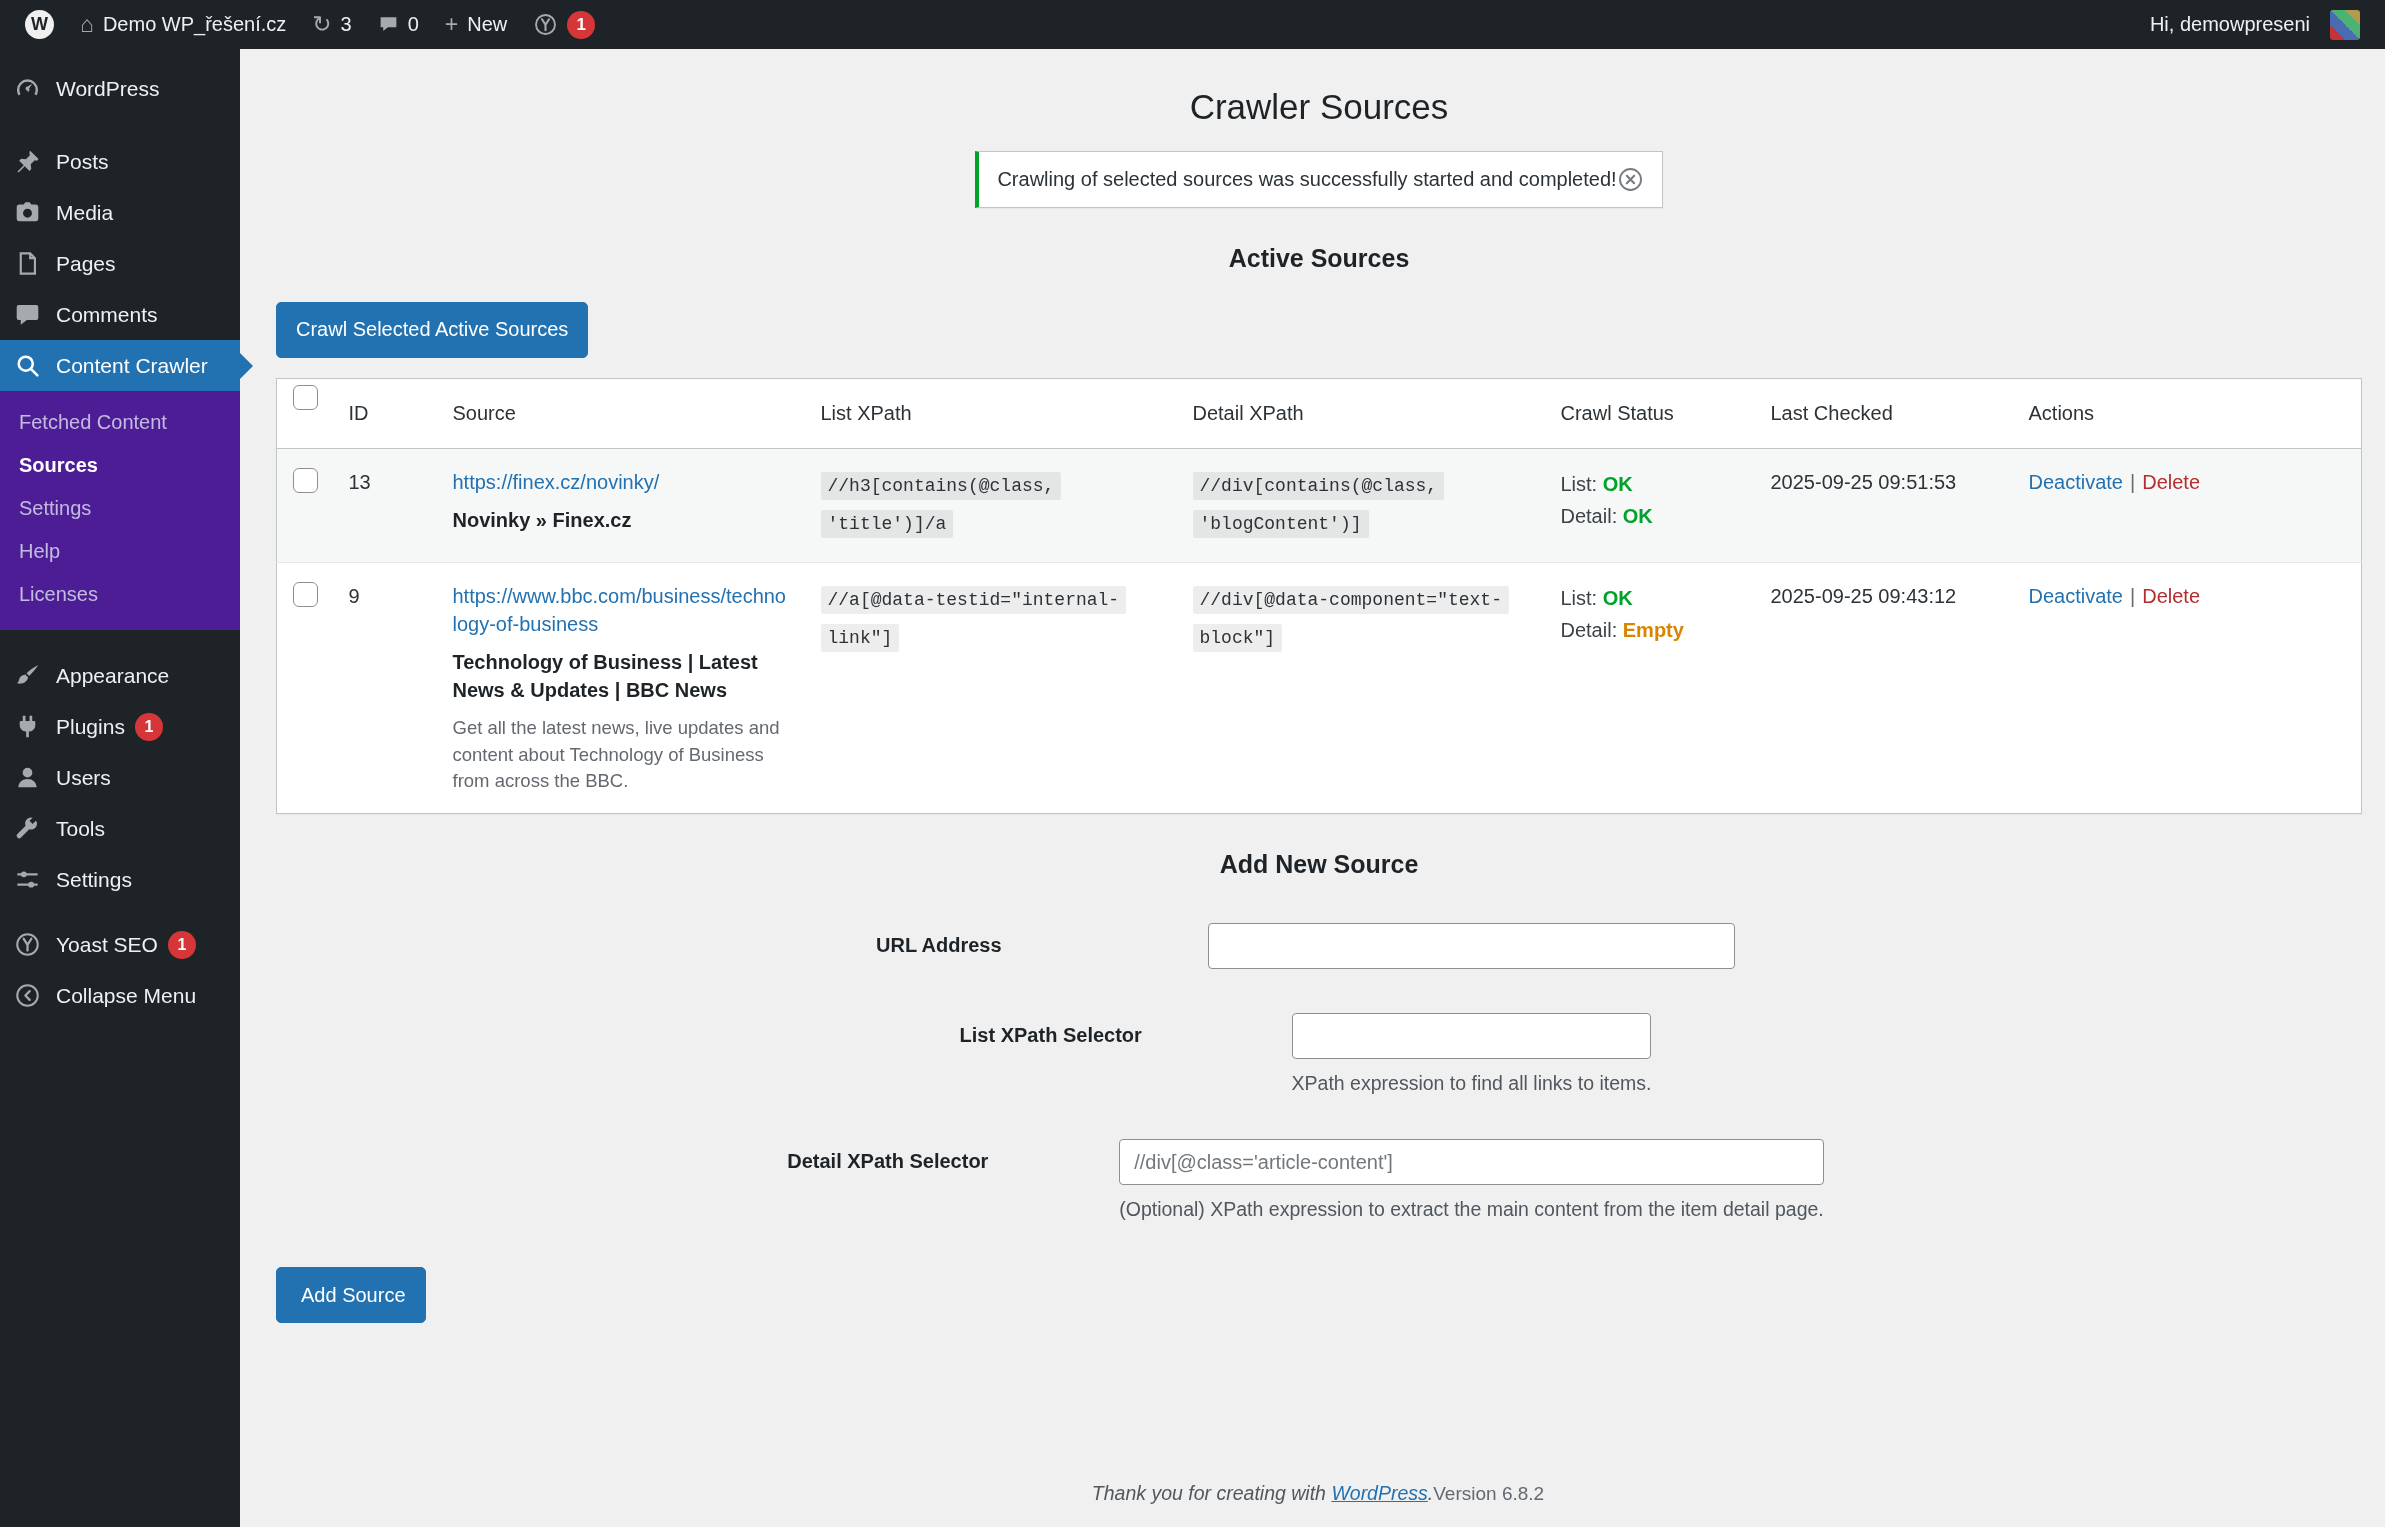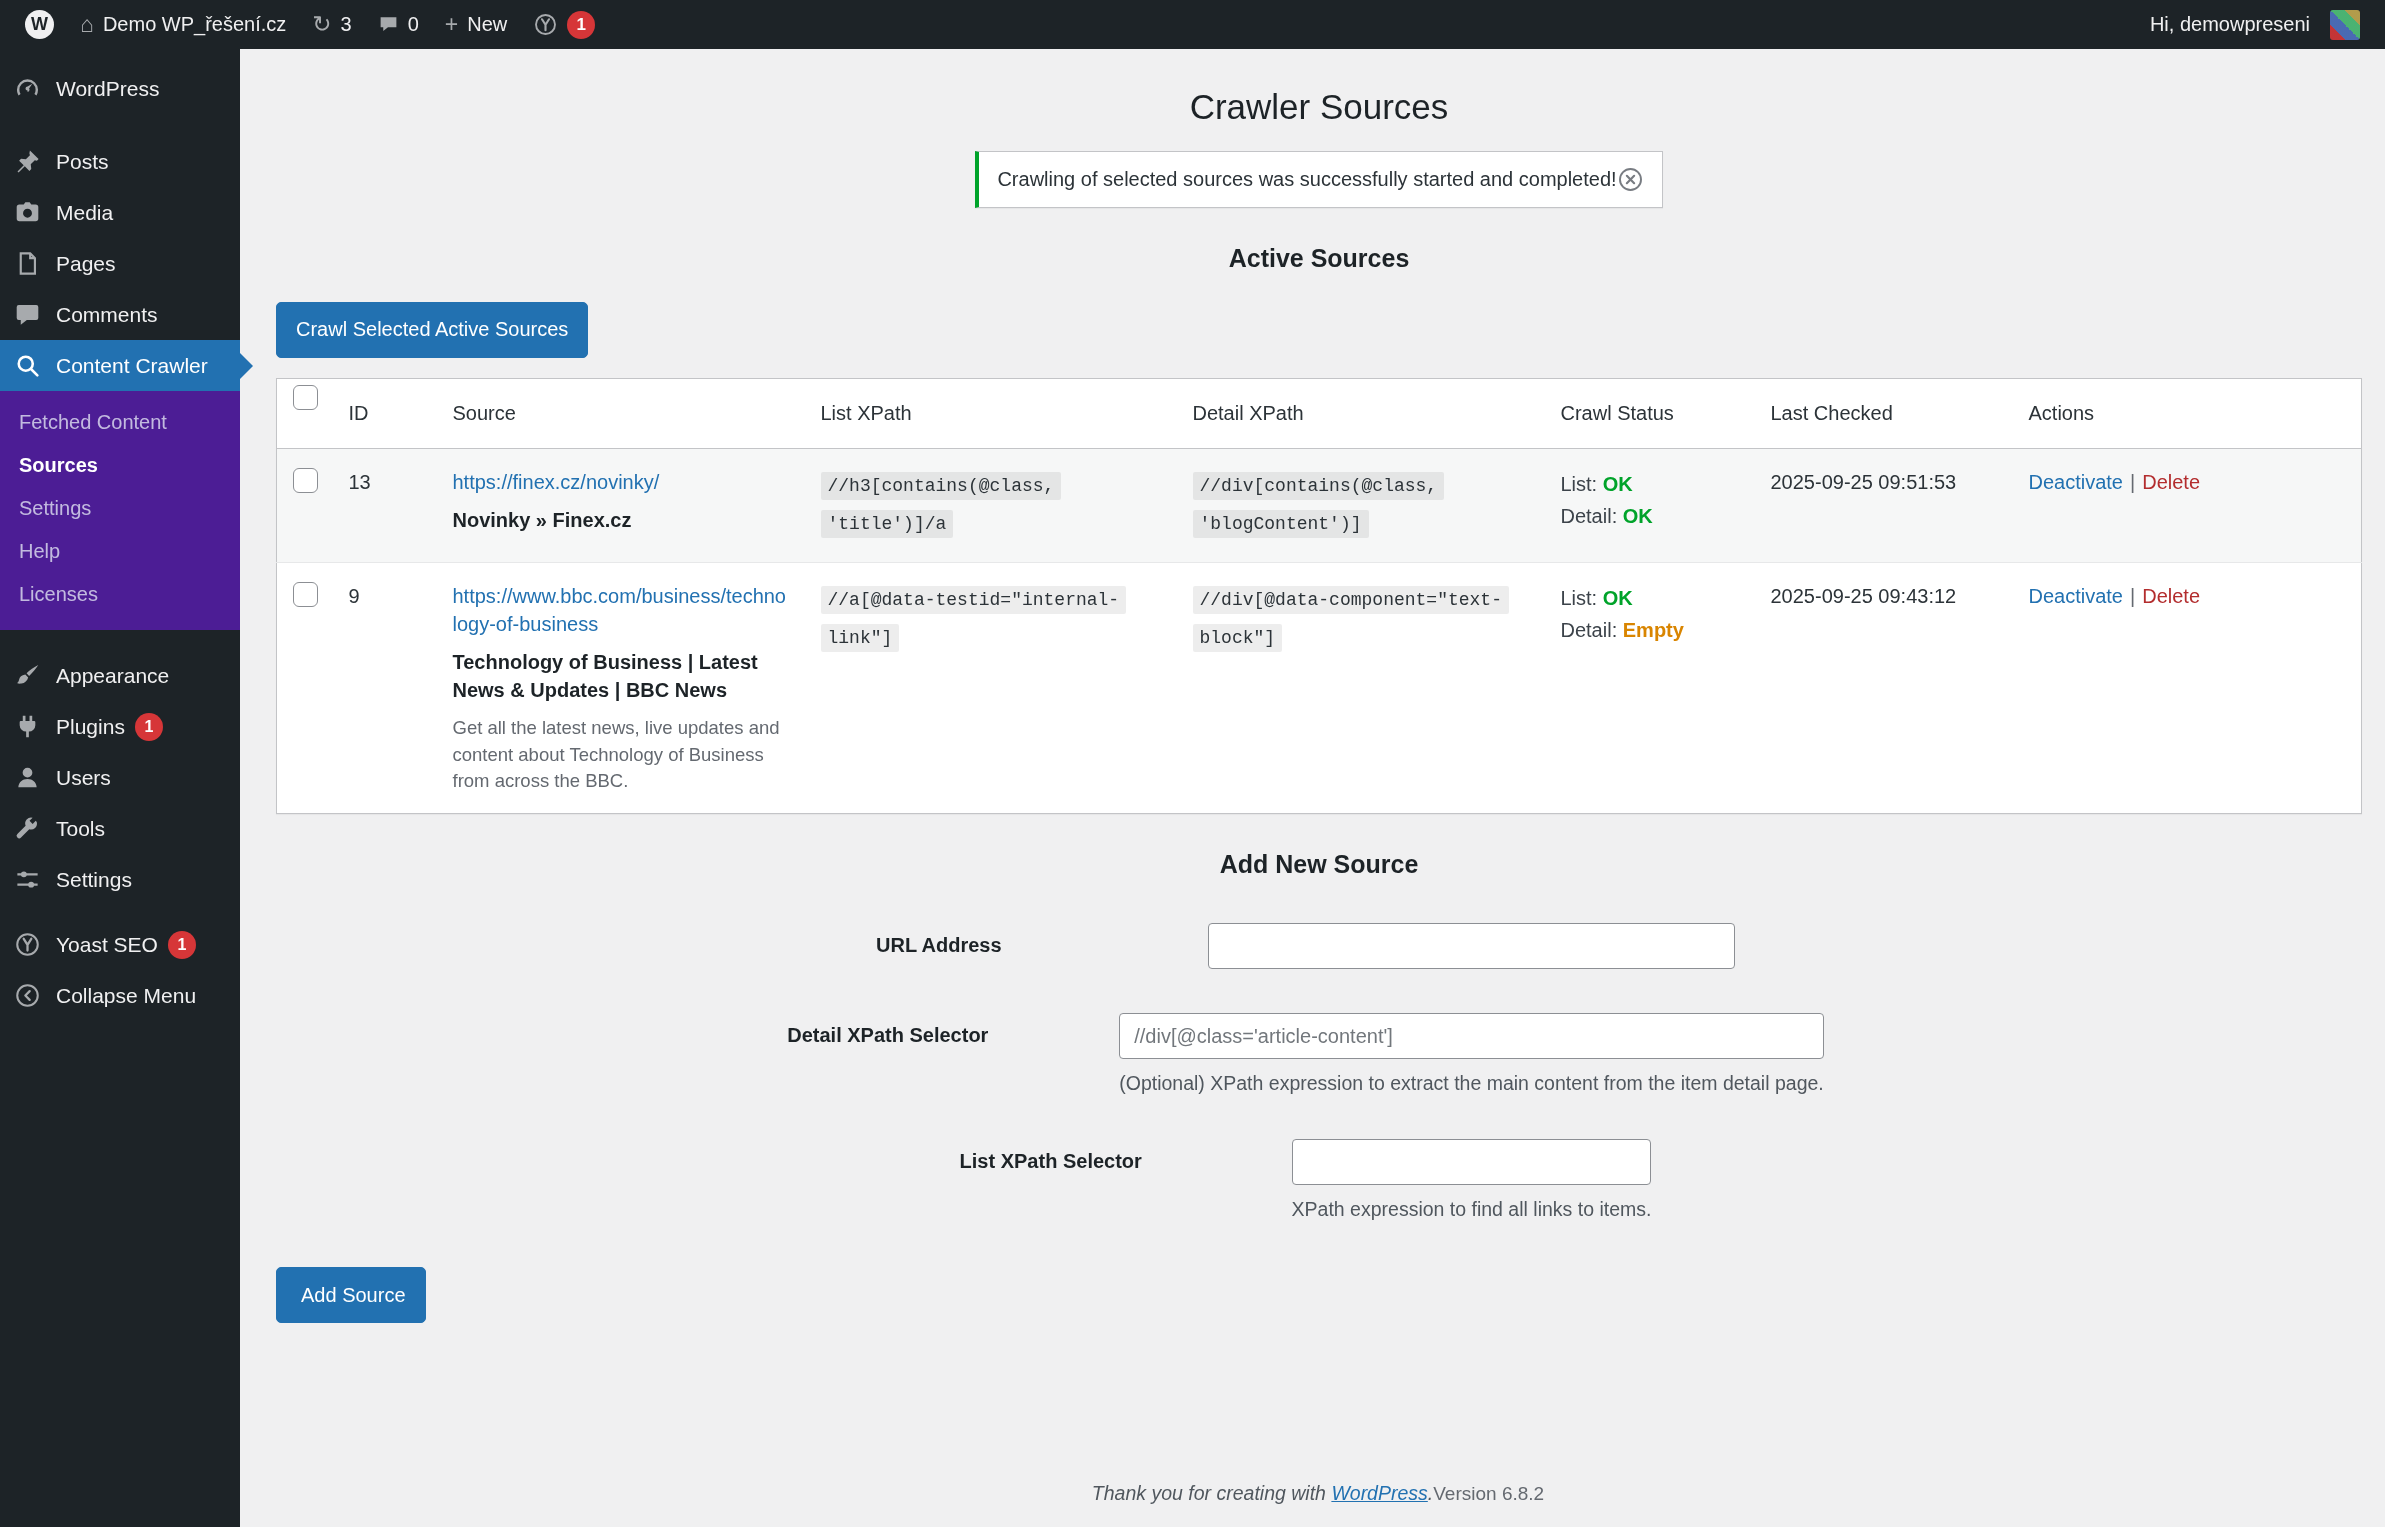--- a/index.html
+++ b/index.html
@@ -427,35 +427,35 @@
     <h2 class="section-heading">Add New Source</h2>
 
     <div class="form-row">
       <label class="form-label">URL Address</label>
       <div class="form-field">
         <input type="text" class="input-url" style="">
       </div>
     </div>
 
     <div class="form-row">
+      <label class="form-label">List XPath Selector</label>
+      <div class="form-field">
+        <input type="text" class="input-wide" style="">
+        <p class="help">XPath expression to find all links to items.</p>
+      </div>
+    </div>
+
+    <div class="form-row">
       <label class="form-label">Detail XPath Selector</label>
       <div class="form-field">
         <input type="text" class="input-wide" placeholder="//div[@class='article-content']" style="">
         <p class="help">(Optional) XPath expression to extract the main content from the item detail page.</p>
       </div>
     </div>
 
-    <div class="form-row">
-      <label class="form-label">List XPath Selector</label>
-      <div class="form-field">
-        <input type="text" class="input-wide" style="">
-        <p class="help">XPath expression to find all links to items.</p>
-      </div>
-    </div>
-
     <button class="button-primary add-source-btn">Add Source</button>
 
     <footer class="footer">
       <div class="footer-left"><span>Thank you for creating with </span><a class="wp-link">WordPress</a><span>.</span></div>
       <div class="footer-right">Version 6.8.2</div>
     </footer>
 
   </main>
 </div>
 

